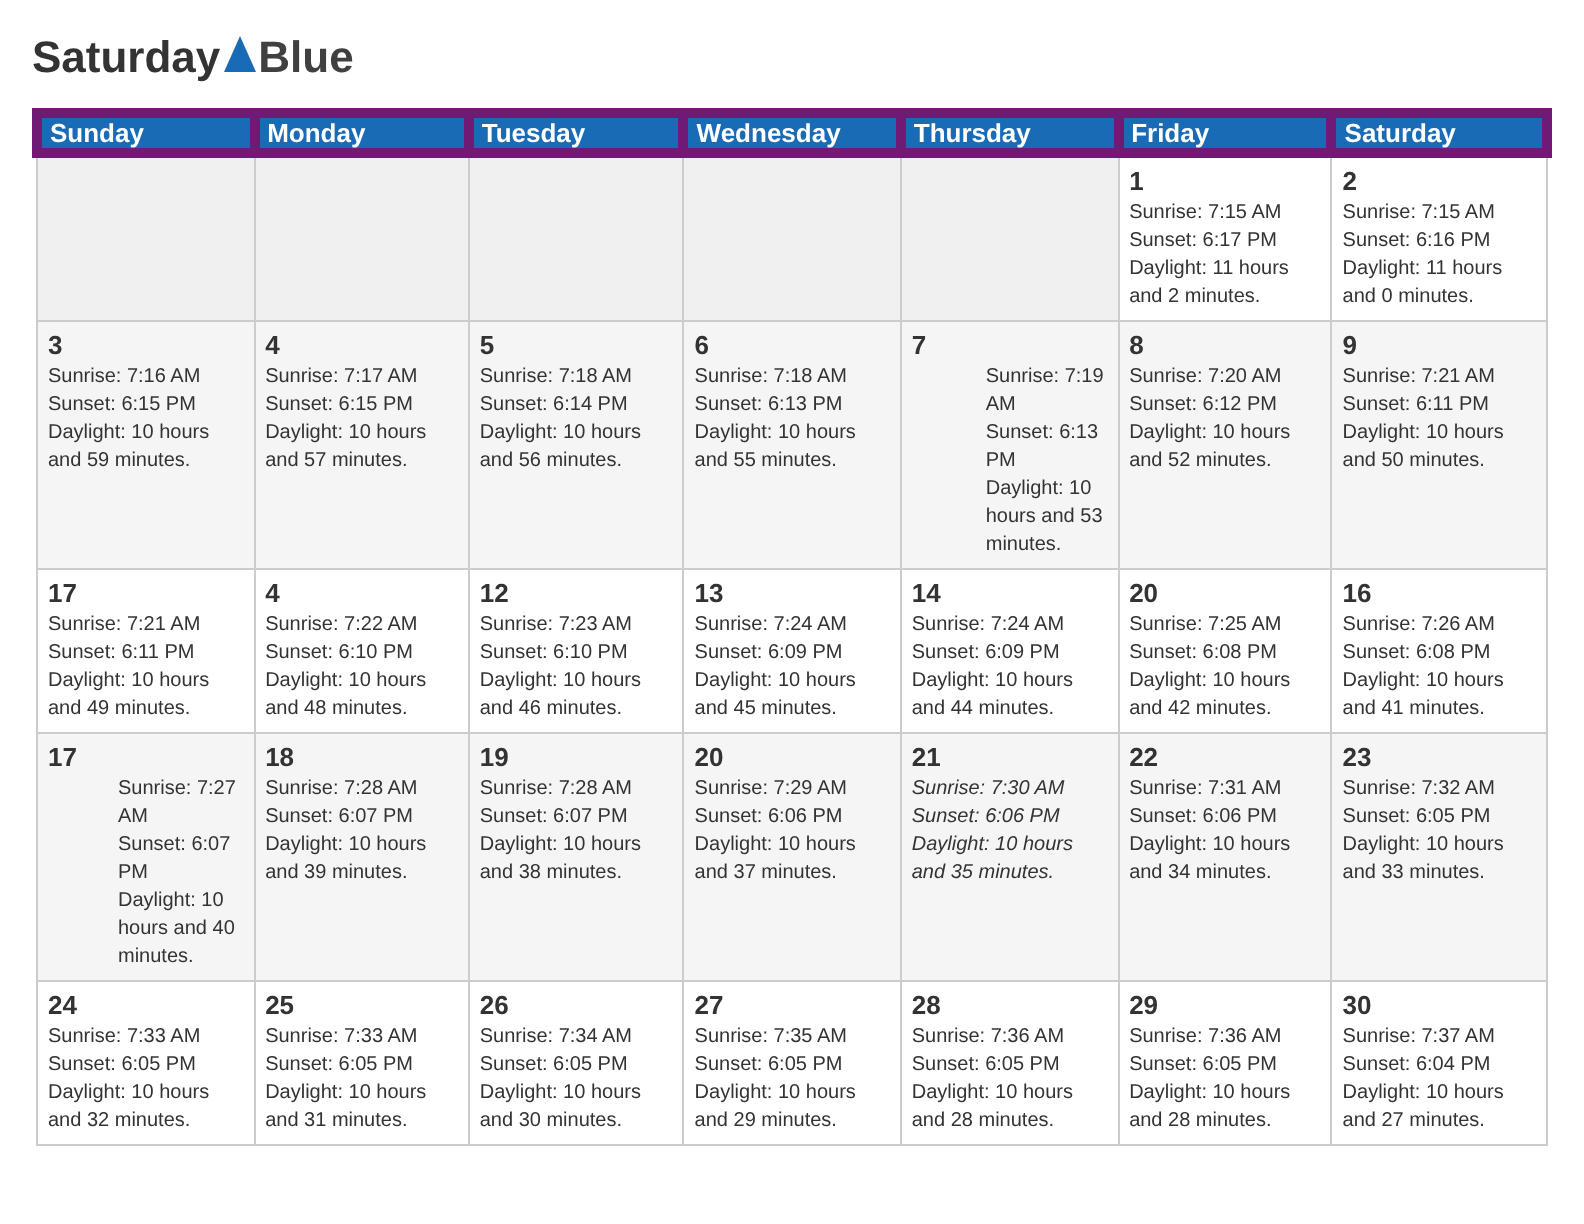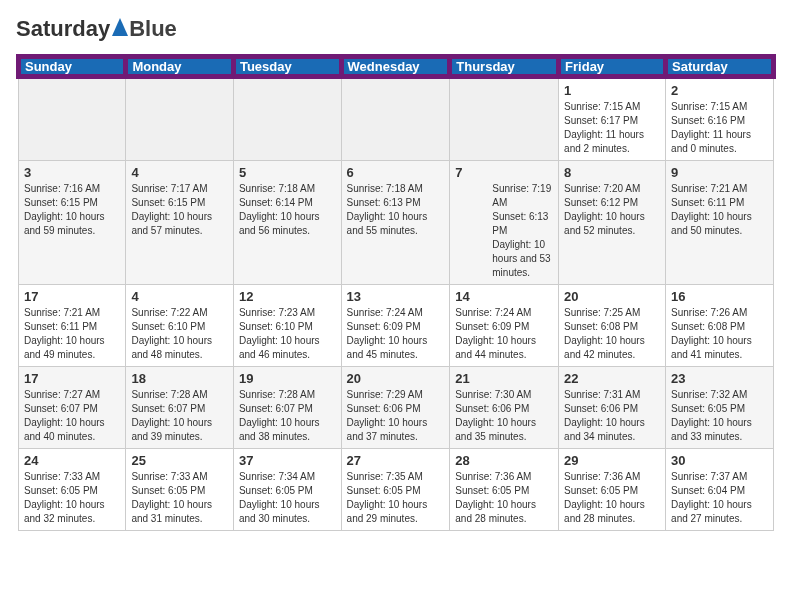--- a/index.html
+++ b/index.html
@@ -198,21 +198,21 @@
         <td>
           <span class="day-num">16</span>
           <div class="day-info" style="white-space: pre-line;">Sunrise: 7:26 AM
 Sunset: 6:08 PM
 Daylight: 10 hours and 41 minutes.</div>
         </td>
       </tr>
       <tr>
         <td>
           <span class="day-num">17</span>
-          <div class="day-info" style="white-space: pre-line;">Sunrise: 7:27 AM
+          <div class="day-info" style="white-space: pre-line; margin-left: 35px;">Sunrise: 7:27 AM
 Sunset: 6:07 PM
 Daylight: 10 hours and 40 minutes.</div>
         </td>
         <td>
           <span class="day-num">18</span>
           <div class="day-info" style="white-space: pre-line;">Sunrise: 7:28 AM
 Sunset: 6:07 PM
 Daylight: 10 hours and 39 minutes.</div>
         </td>
         <td>
@@ -222,21 +222,21 @@
 Daylight: 10 hours and 38 minutes.</div>
         </td>
         <td>
           <span class="day-num">20</span>
           <div class="day-info" style="white-space: pre-line;">Sunrise: 7:29 AM
 Sunset: 6:06 PM
 Daylight: 10 hours and 37 minutes.</div>
         </td>
         <td>
           <span class="day-num">21</span>
-          <div class="day-info" style="white-space: pre-line;">Sunrise: 7:30 AM
+          <div class="day-info" style="white-space: pre-line; font-style: italic;">Sunrise: 7:30 AM
 Sunset: 6:06 PM
 Daylight: 10 hours and 35 minutes.</div>
         </td>
         <td>
           <span class="day-num">22</span>
           <div class="day-info" style="white-space: pre-line;">Sunrise: 7:31 AM
 Sunset: 6:06 PM
 Daylight: 10 hours and 34 minutes.</div>
         </td>
         <td>
@@ -253,21 +253,21 @@
 Sunset: 6:05 PM
 Daylight: 10 hours and 32 minutes.</div>
         </td>
         <td>
           <span class="day-num">25</span>
           <div class="day-info" style="white-space: pre-line;">Sunrise: 7:33 AM
 Sunset: 6:05 PM
 Daylight: 10 hours and 31 minutes.</div>
         </td>
         <td>
-          <span class="day-num">37</span>
+          <span class="day-num">26</span>
           <div class="day-info" style="white-space: pre-line;">Sunrise: 7:34 AM
 Sunset: 6:05 PM
 Daylight: 10 hours and 30 minutes.</div>
         </td>
         <td>
           <span class="day-num">27</span>
           <div class="day-info" style="white-space: pre-line;">Sunrise: 7:35 AM
 Sunset: 6:05 PM
 Daylight: 10 hours and 29 minutes.</div>
         </td>

